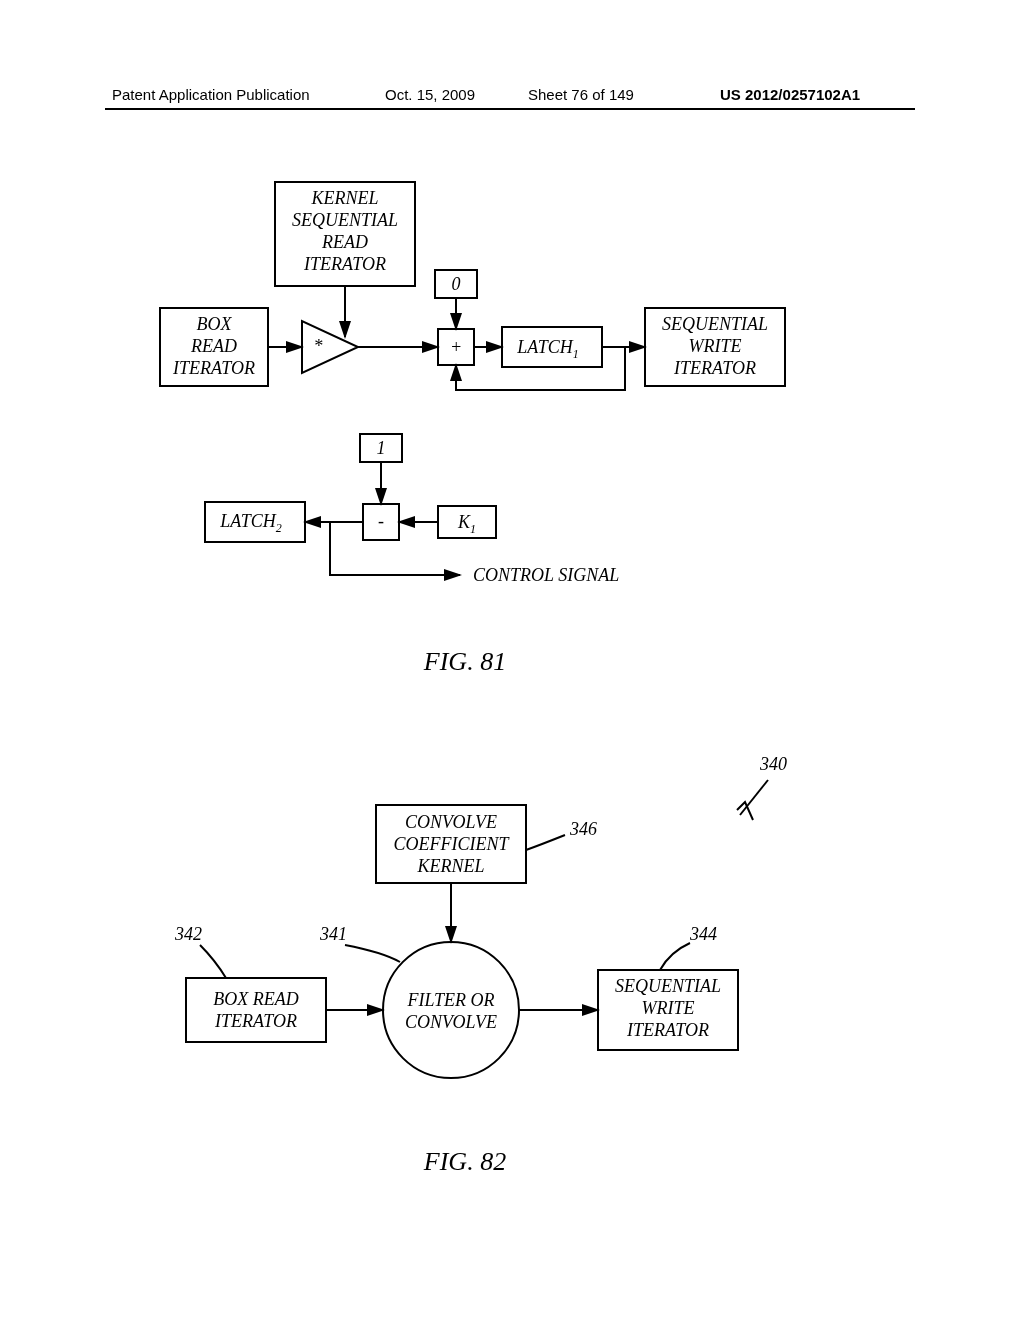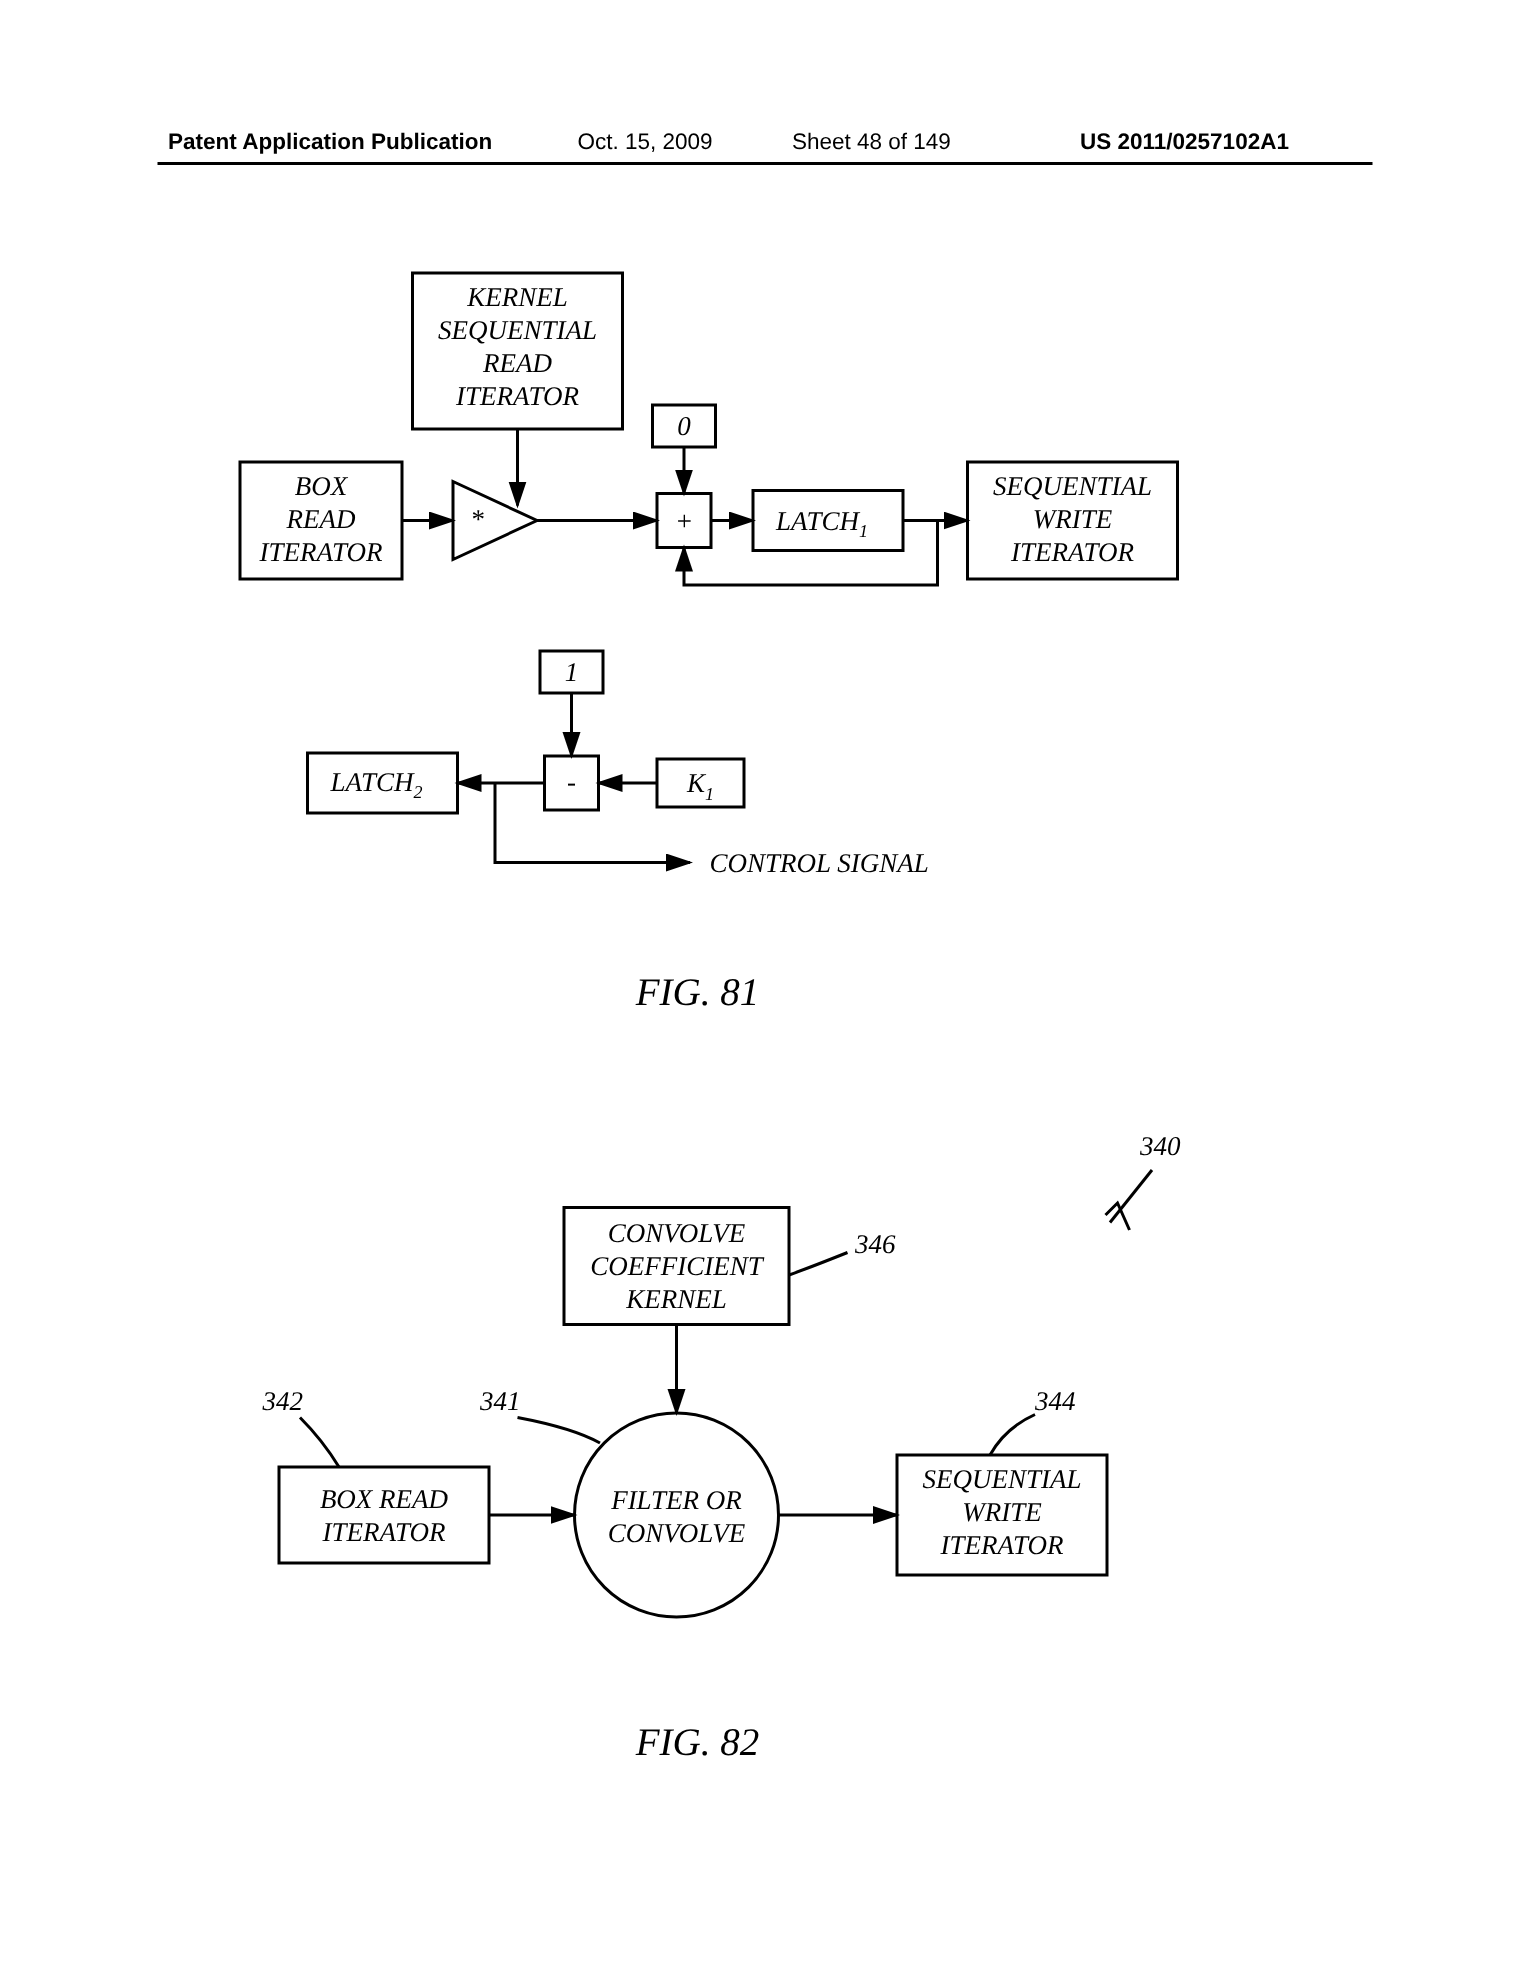--- a/index.html
+++ b/index.html
@@ -15,21 +15,21 @@
   .page-header {
     position: absolute;
     top: 86px;
     left: 0;
     width: 100%;
     font-size: 15px;
   }
   .header-left {
     position: absolute;
     left: 112px;
-    font-weight: bold;
+    font-weight: normal;
   }
   .header-mid {
     position: absolute;
     left: 385px;
     text-align: right;
   }
   .header-sheet {
     position: absolute;
     left: 528px;
   }
@@ -60,22 +60,22 @@
   .fig { font-family: 'Comic Sans MS', cursive; font-style: italic; font-size: 26px; text-anchor: middle; }
   .small { font-family: 'Comic Sans MS', cursive; font-style: italic; font-size: 18px; text-anchor: middle; }
   .sub { font-size: 12px; }
 </style>
 </head>
 <body>
 
 <div class="page-header">
   <span class="header-left">Patent Application Publication</span>
   <span class="header-mid">Oct. 15, 2009</span>
-  <span class="header-sheet">Sheet 48 of 149</span>
-  <span class="header-right">US 2011/0257102A1</span>
+  <span class="header-sheet">Sheet 76 of 149</span>
+  <span class="header-right">US 2012/0257102A1</span>
 </div>
 <div class="rule"></div>
 
 <div class="stage">
 <svg width="1024" height="1160" viewBox="0 0 1024 1160">
   <defs>
     <marker id="arrow" markerWidth="10" markerHeight="10" refX="8" refY="3" orient="auto" markerUnits="strokeWidth">
       <path d="M0,0 L0,6 L9,3 z" fill="#000"></path>
     </marker>
   </defs>

